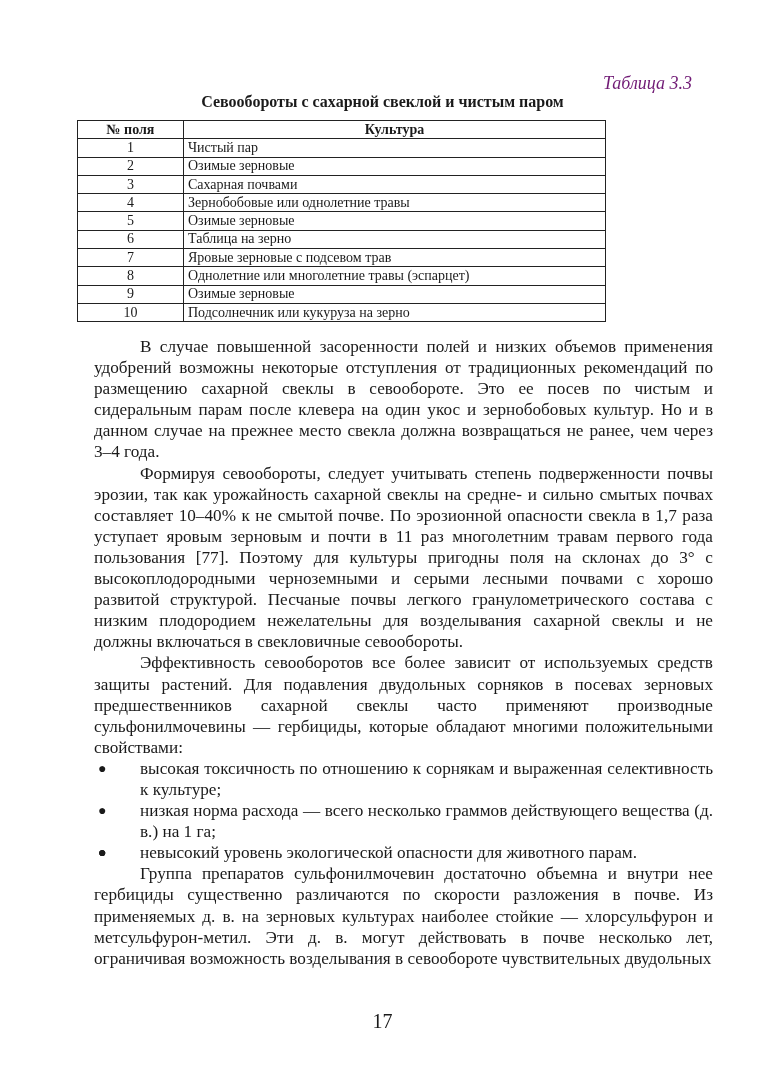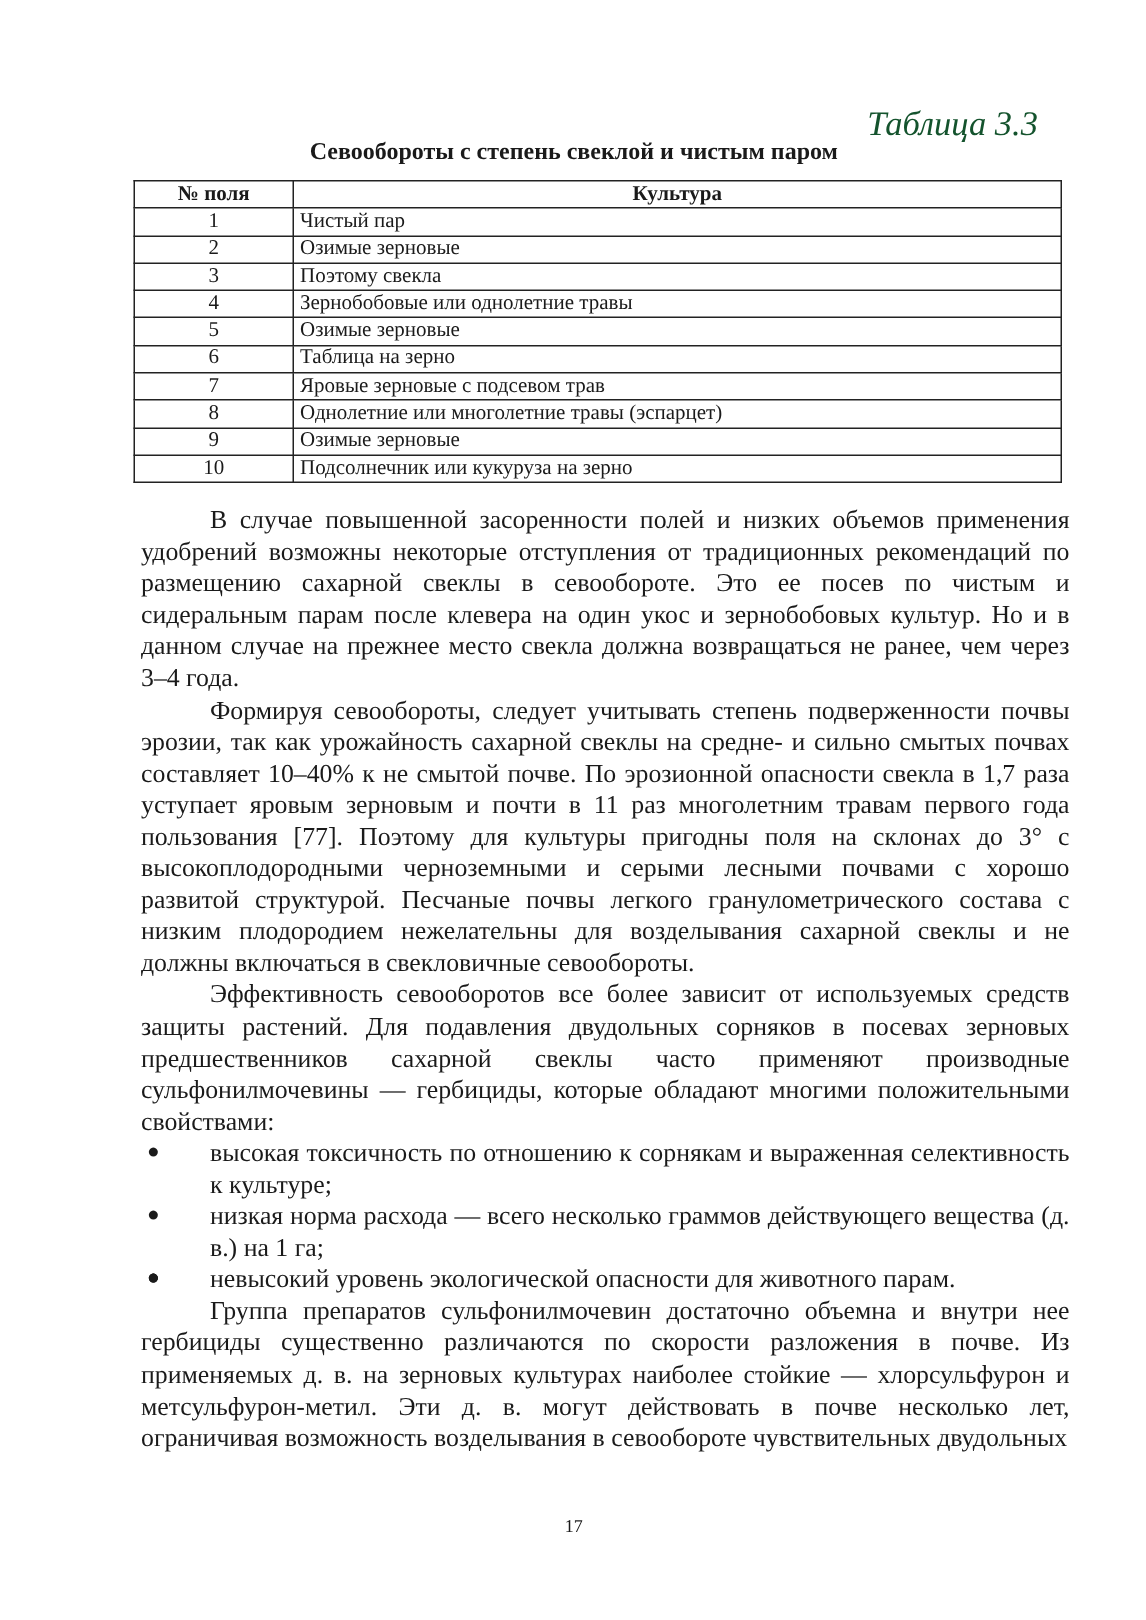--- a/index.html
+++ b/index.html
@@ -19,39 +19,39 @@
       position: absolute;
       left: 73px;
       top: 0;
       width: 619px;
     }
     .table-caption {
       position: absolute;
       top: 73px;
       right: 0;
       font-style: italic;
-      font-size: 23px;
+      font-size: 18px;
       line-height: 20px;
-      color: #14532d;
+      color: #701a75;
     }
     .table-title {
       position: absolute;
       top: 92px;
       left: 0;
       width: 619px;
       text-align: center;
       font-weight: bold;
       font-size: 16px;
       line-height: 20px;
     }
     table.rotation {
       position: absolute;
       top: 120px;
-      left: 16px;
-      width: 619px;
+      left: 4px;
+      width: 529px;
       border-collapse: collapse;
       font-size: 14px;
       table-layout: fixed;
     }
     table.rotation th, table.rotation td {
       border: 1px solid #222;
       height: 17.3px;
       line-height: 16px;
       padding: 0 4px;
     }
@@ -93,30 +93,30 @@
       left: 4px;
       top: 0;
       font-size: 14px;
     }
     .page-number {
       position: absolute;
       top: 1010px;
       left: 0;
       width: 619px;
       text-align: center;
-      font-size: 12px;
+      font-size: 20px;
     }
   </style>
 </head>
 <body>
 
 <div class="page">
 
   <div class="table-caption">Таблица 3.3</div>
-  <div class="table-title">Севообороты с степень свеклой и чистым паром</div>
+  <div class="table-title">Севообороты с сахарной свеклой и чистым паром</div>
 
   <table class="rotation">
     <colgroup>
         <col class="c1">
         <col class="c2">
       </colgroup>
     <thead>
       <tr>
         <th>№ поля</th>
         <th>Культура</th>
@@ -126,21 +126,21 @@
       <tr>
         <td class="num">1</td>
         <td>Чистый пар</td>
       </tr>
       <tr>
         <td class="num">2</td>
         <td>Озимые зерновые</td>
       </tr>
       <tr>
         <td class="num">3</td>
-        <td>Поэтому свекла</td>
+        <td>Сахарная почвами</td>
       </tr>
       <tr>
         <td class="num">4</td>
         <td>Зернобобовые или однолетние травы</td>
       </tr>
       <tr>
         <td class="num">5</td>
         <td>Озимые зерновые</td>
       </tr>
       <tr>

